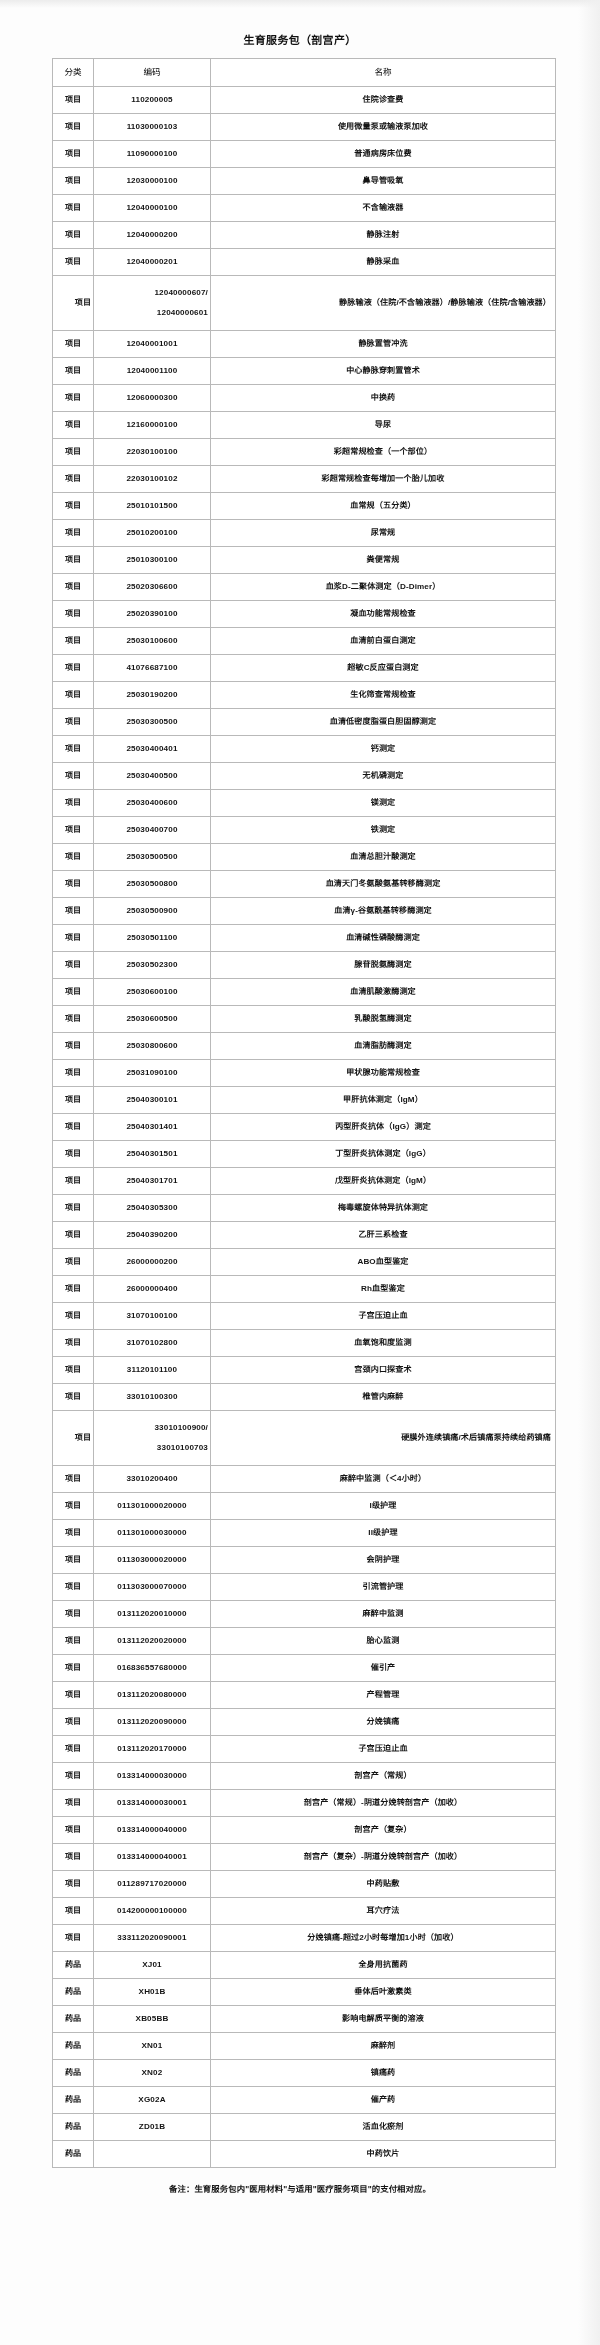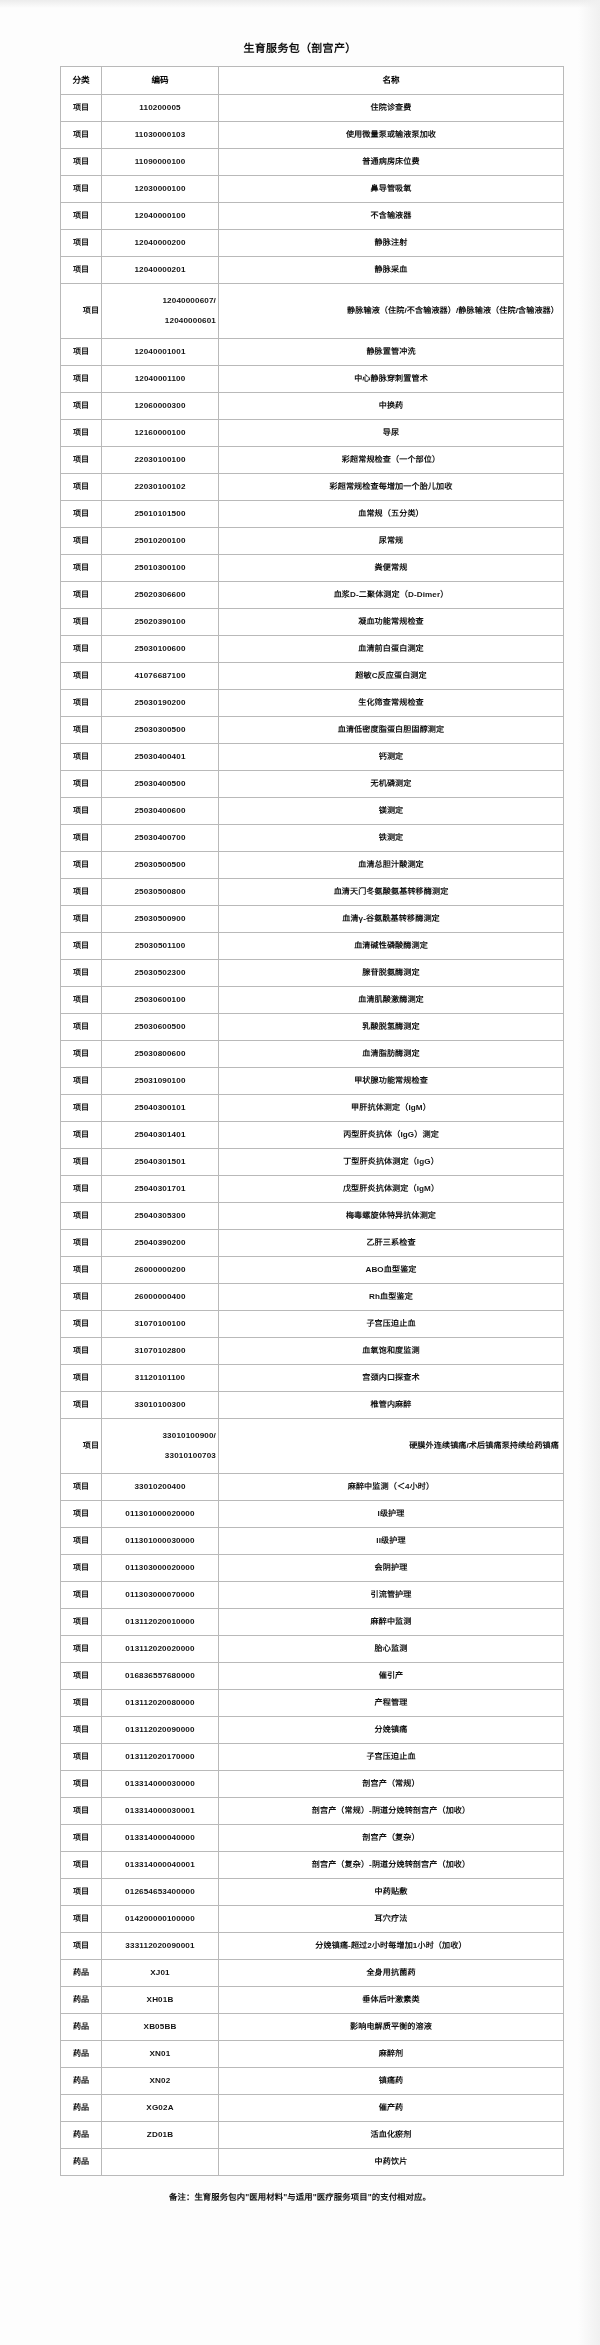--- a/index.html
+++ b/index.html
@@ -14,21 +14,21 @@
     font-family: "Liberation Sans", "DejaVu Sans", sans-serif;
     color: #1a1a1a;
     -webkit-font-smoothing: antialiased;
   }
   .page {
     position: relative;
     width: 600px;
     min-height: 2345px;
     background: #fdfdfd;
     box-sizing: border-box;
-    padding: 12px;
+    padding: 4px;
     overflow: hidden;
   }
   
   .page::before {
     content: "";
     position: absolute;
     top: 0; left: 0;
     width: 600px;
     height: 8px;
     background: linear-gradient(to bottom, #ececec 0%, #fdfdfd 100%);
@@ -77,21 +77,21 @@
     border: 1px solid #b9b9b9;
     text-align: center;
     vertical-align: middle;
     font-size: 8.1px;
     line-height: 1.45;
     color: #141414;
     padding: 0 2px;
     word-break: break-all;
   }
   table.pkg thead th {
-    font-weight: bold;
+    font-weight: normal;
     font-size: 8.6px;
     height: 27px;
     color: #000000;
   }
   table.pkg tbody td {
     height: 26px;
     font-weight: 600;
   }
   table.pkg tbody td.cat,
   table.pkg tbody td.code {
@@ -471,21 +471,21 @@
             <td class="code">013314000040000</td>
             <td class="name">剖宫产（复杂）</td>
           </tr>
           <tr>
             <td class="cat">项目</td>
             <td class="code">013314000040001</td>
             <td class="name">剖宫产（复杂）-阴道分娩转剖宫产（加收）</td>
           </tr>
           <tr>
             <td class="cat">项目</td>
-            <td class="code">012654653400000</td>
+            <td class="code">011289717020000</td>
             <td class="name">中药贴敷</td>
           </tr>
           <tr>
             <td class="cat">项目</td>
             <td class="code">014200000100000</td>
             <td class="name">耳穴疗法</td>
           </tr>
           <tr>
             <td class="cat">项目</td>
             <td class="code">333112020090001</td>

